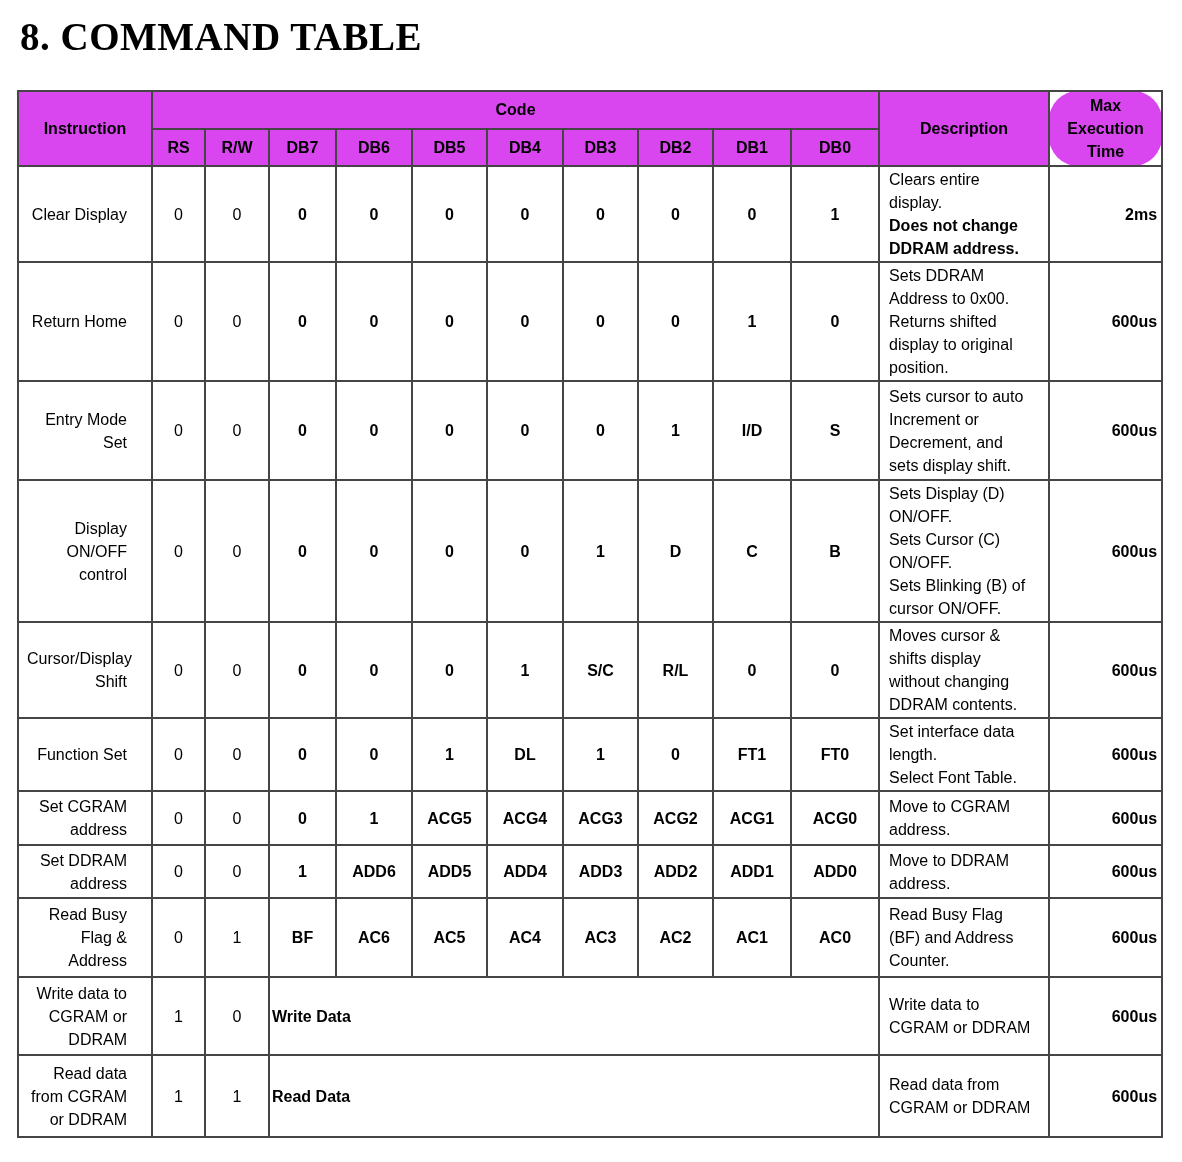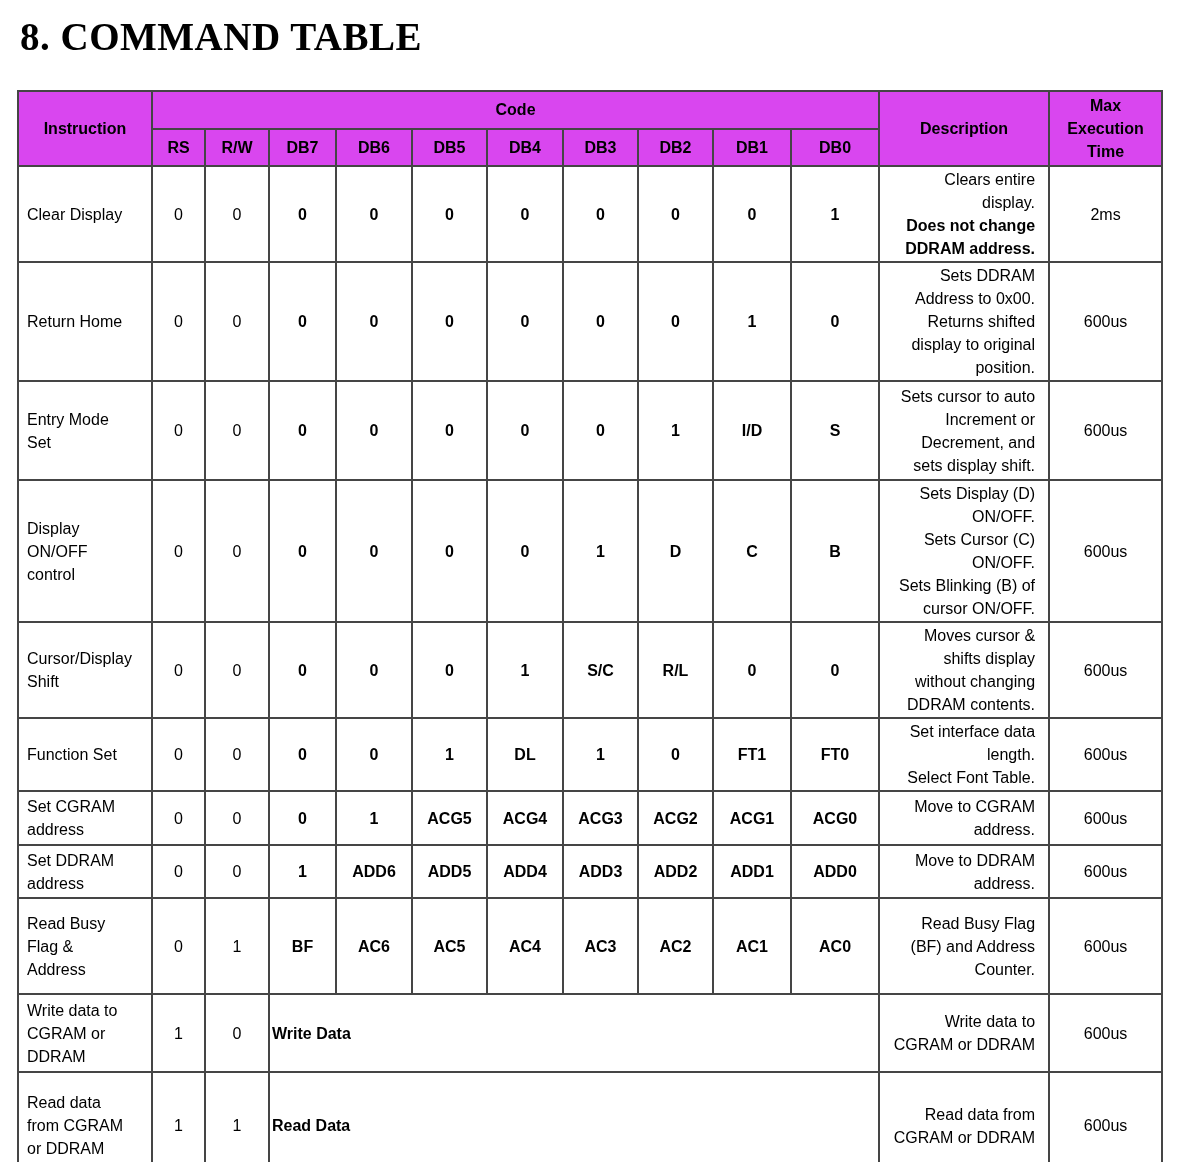--- a/index.html
+++ b/index.html
@@ -30,49 +30,49 @@
     line-height:23px;
     vertical-align:middle;
     overflow:hidden;
   }
   thead th{
     background:#d946ef;
     font-weight:bold;
     text-align:center;
     padding:2px 2px;
   }
-  th.max-head{white-space:pre-line;}
+  th.max-head{white-space:pre-line;border-radius:29px;}
   tr.code-row{height:33px;}
   tr.bits-row{height:33px;}
   td.instr{
-    text-align:left;
+    text-align:right;
     padding:2px 24px 2px 8px;
     font-weight:normal;
   }
   td.bit{
     text-align:center;
     font-weight:bold;
     padding:0 2px;
   }
   td.bit.plain{font-weight:normal;}
   td.merged{
     font-weight:bold;
     padding:8px 2px;
   }
   td.desc{
-    text-align:right;
+    text-align:left;
     padding:1px 13px 1px 9px;
     font-size:15.5px;
   }
   td.desc .seg{margin:0;}
   td.desc .seg.bold{font-weight:bold;}
   td.time{
-    text-align:center;
+    text-align:right;
     padding:0 4px;
-    font-weight:normal;
+    font-weight:bold;
   }
 </style>
 </head>
 <body>
 
 <h1 class="title">8. COMMAND TABLE</h1>
 
 <table class="cmd">
   <colgroup>
     <col style="width:134px">
@@ -246,21 +246,21 @@
         <td class="bit">ADD4</td>
         <td class="bit">ADD3</td>
         <td class="bit">ADD2</td>
         <td class="bit">ADD1</td>
         <td class="bit">ADD0</td>
         <td class="desc">
           <div class="seg">Move to DDRAM address.</div>
         </td>
         <td class="time">600us</td>
       </tr>
-      <tr style="height: 96px;">
+      <tr style="height: 79px;">
         <td class="instr">Read Busy Flag &amp; Address</td>
         <td class="bit plain">0</td>
         <td class="bit plain">1</td>
         <td class="bit">BF</td>
         <td class="bit">AC6</td>
         <td class="bit">AC5</td>
         <td class="bit">AC4</td>
         <td class="bit">AC3</td>
         <td class="bit">AC2</td>
         <td class="bit">AC1</td>
@@ -273,21 +273,21 @@
       <tr style="height: 78px;">
         <td class="instr">Write data to CGRAM or DDRAM</td>
         <td class="bit plain">1</td>
         <td class="bit plain">0</td>
         <td class="merged" colspan="8">Write Data</td>
         <td class="desc">
           <div class="seg">Write data to CGRAM or DDRAM</div>
         </td>
         <td class="time">600us</td>
       </tr>
-      <tr style="height: 107px;">
+      <tr style="height: 82px;">
         <td class="instr">Read data from CGRAM or DDRAM</td>
         <td class="bit plain">1</td>
         <td class="bit plain">1</td>
         <td class="merged" colspan="8">Read Data</td>
         <td class="desc">
           <div class="seg">Read data from CGRAM or DDRAM</div>
         </td>
         <td class="time">600us</td>
       </tr>
     </tbody>

